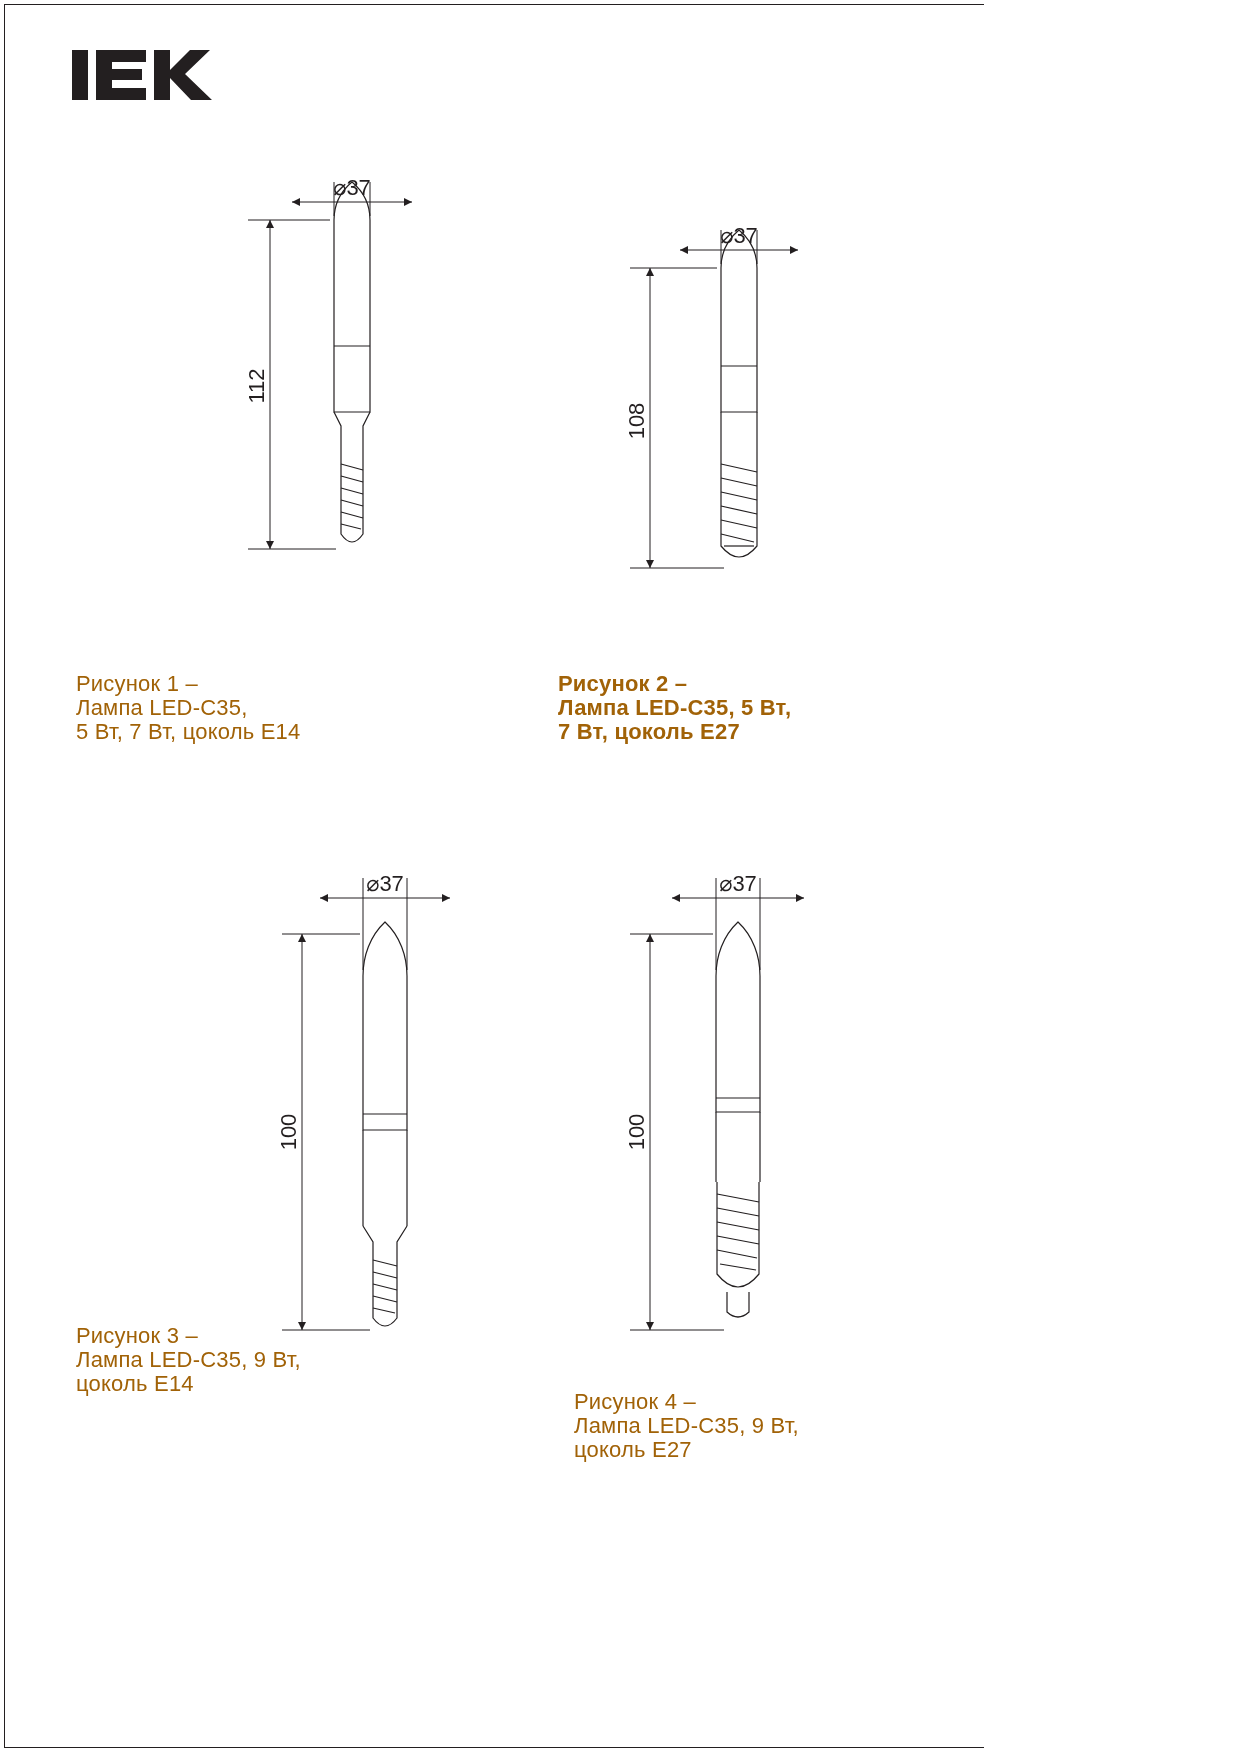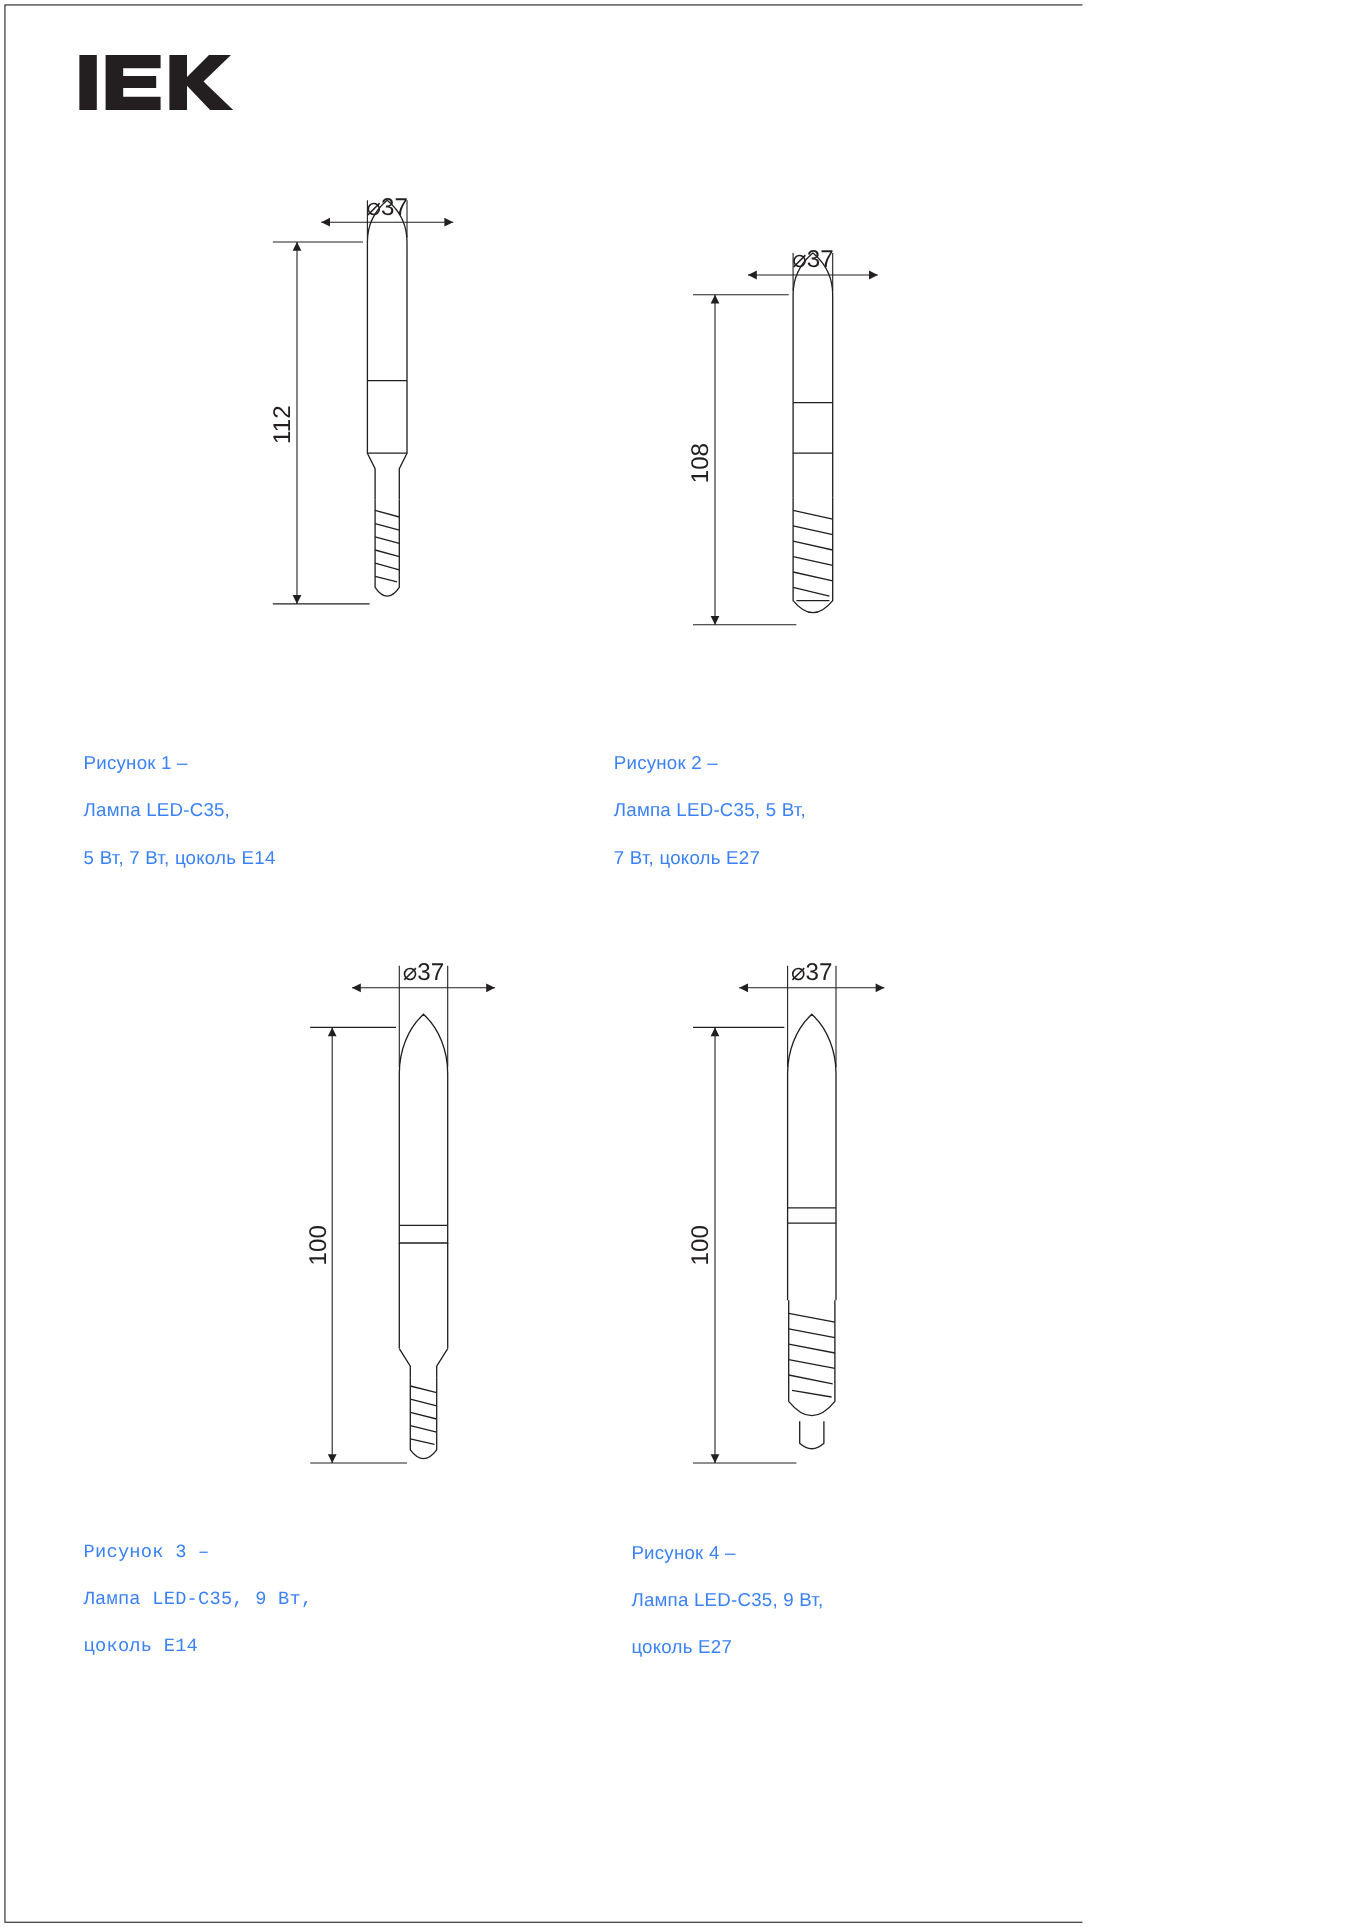--- a/index.html
+++ b/index.html
@@ -37,34 +37,34 @@
   }
   
   .figure {
     position: absolute;
   }
   .fig-svg {
     display: block;
   }
   .caption {
     position: absolute;
-    font-size: 17px;
-    line-height: 43px;
-    color: #3b82f6;
+    font-size: 22px;
+    line-height: 24px;
+    color: #a16207;
     white-space: pre-line;
     letter-spacing: 0.2px;
   }
   #fig1 { left: 240px; top: 168px; }
   #fig2 { left: 620px; top: 216px; }
   #fig3 { left: 272px; top: 860px; }
   #fig4 { left: 620px; top: 860px; }
 
   #cap1 { left: 76px;  top: 672px; }
-  #cap2 { left: 558px; top: 672px; }
-  #cap3 { left: 76px;  top: 1390px; font-family: Liberation Mono, monospace; }
+  #cap2 { left: 558px; top: 672px; font-weight: bold; }
+  #cap3 { left: 76px;  top: 1324px; }
   #cap4 { left: 558px; top: 1390px; margin-left: 16px; }
 </style>
 </head>
 <body>
 
 <div id="page">
   <div class="page-border"></div>
 
   <div id="logo">
     <svg viewBox="0 0 140 66" width="140" height="66">

